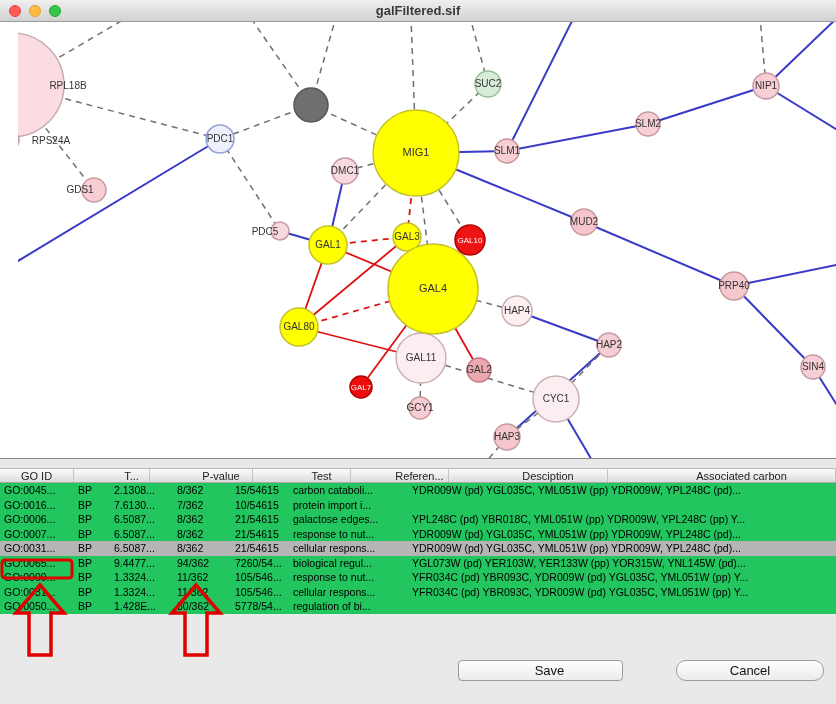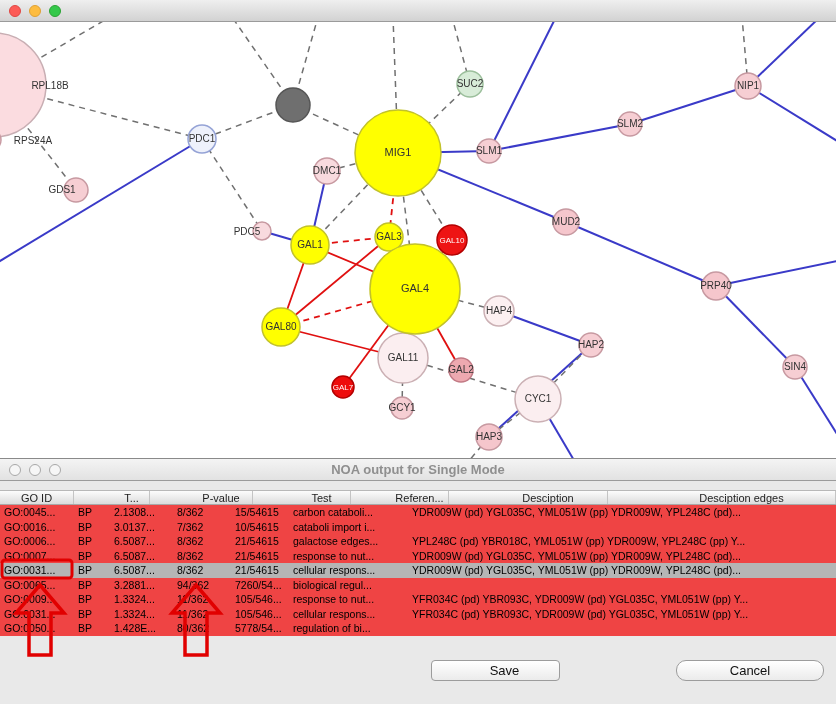--- a/index.html
+++ b/index.html
@@ -22,70 +22,71 @@
   .light { width:12px; height:12px; border-radius:50%; display:inline-block; }
   .light.red    { background:#fc5b57; border:1px solid #df4744; }
   .light.yellow { background:#fdbc40; border:1px solid #dfa134; }
   .light.green  { background:#34c84a; border:1px solid #2aa334; }
   .light.dim    { background:#f6f6f6; border:1px solid #a8a8a8; }
   .title { flex:1; text-align:center; font-size:13px; font-weight:bold; color:#3a3a3a; }
   .titlebar.inactive .title { color:#8f8f8f; }
 
   
   .window-top { position:absolute; left:0; top:0; width:836px; height:458px; background:#fff; }
-  .net-canvas { position:relative; width:836px; height:436px; background:#ffffff; overflow:hidden; }
+  .net-canvas { position:relative; width:836px; height:436px; background:#ffffff; overflow:hidden;padding-left:18px; }
 
   
   .window-bottom {
     position:absolute; left:0; top:458px; width:836px; height:246px;
     background:#e9e9e9; border-top:1px solid #8a8a8a;
   }
   .noa-table { margin-top:9px; width:836px; background:#fff; font-size:10.5px; }
   .thead, .tr {
     display:grid;
     grid-template-columns:74px 36px 63px 58px 58px 119px minmax(0,1fr);
   }
   .thead {
     height:15px; line-height:14px;
     background:linear-gradient(#fcfcfc,#dcdcdc);
     border-top:1px solid #b8b8b8; border-bottom:1px solid #a8a8a8;gap:40px;
   }
   .th {
     text-align:center; font-size:11px; color:#1d1d1d;
     border-right:1px solid #c4c4c4; overflow:hidden; white-space:nowrap;
   }
-  .tr { height:14.5px; line-height:14.5px; background:#ef4444; }
+  .tr { height:14.5px; line-height:14.5px; background:#22c55e; }
   .tr.selected { background:#b5b5b5; }
   .td {
     padding-left:4px; overflow:hidden; white-space:nowrap; color:#000;
   }
   
   .mac-btn {
     position:absolute; height:21px; top:660px;
     background:linear-gradient(#ffffff,#ebebeb);
     border:1px solid #9c9c9c; border-radius:4px;
     font-family:"Liberation Sans", sans-serif;
     font-size:13px; color:#111; text-align:center;
   }
-  .btn-save { left:431px; width:129px;padding-left:18px; }
+  .btn-save { left:458px; width:165px;padding-left:18px; }
   .btn-cancel { left:676px; width:148px;border-radius:10px; }
 
   
   .overlay { position:absolute; left:0; top:0; z-index:50; pointer-events:none; }
 </style>
 </head>
 <body>
 
 <div class="window-top">
   <div class="titlebar">
     <div class="traffic">
       <span class="light red"></span>
       <span class="light yellow"></span>
       <span class="light green"></span>
     </div>
+    <div class="title">galFiltered.sif</div>
   </div>
   <div class="net-canvas">
     <svg id="net" width="836" height="436">
         <line x1="-6" y1="63" x2="110" y2="-5" stroke="#707070" stroke-width="1.5" stroke-dasharray="6 5"></line>
         <line x1="-6" y1="63" x2="202" y2="117" stroke="#707070" stroke-width="1.5" stroke-dasharray="6 5"></line>
         <line x1="-6" y1="63" x2="76" y2="168" stroke="#707070" stroke-width="1.5" stroke-dasharray="6 5"></line>
         <line x1="-6" y1="63" x2="-10" y2="118" stroke="#707070" stroke-width="1.5" stroke-dasharray="6 5"></line>
         <line x1="-10" y1="118" x2="-15" y2="150" stroke="#3a3ac8" stroke-width="2"></line>
         <line x1="202" y1="117" x2="-10" y2="245" stroke="#3a3ac8" stroke-width="2"></line>
         <line x1="202" y1="117" x2="262" y2="209" stroke="#707070" stroke-width="1.5" stroke-dasharray="6 5"></line>
@@ -187,56 +188,48 @@
         <text x="461" y="351" text-anchor="middle" font-size="10" fill="#333333" font-family="&quot;Liberation Sans&quot;, sans-serif">GAL2</text>
         <text x="343" y="368" text-anchor="middle" font-size="8" fill="#ffffff" font-family="&quot;Liberation Sans&quot;, sans-serif">GAL7</text>
         <text x="402" y="389" text-anchor="middle" font-size="10" fill="#333333" font-family="&quot;Liberation Sans&quot;, sans-serif">GCY1</text>
         <text x="538" y="380" text-anchor="middle" font-size="10" fill="#333333" font-family="&quot;Liberation Sans&quot;, sans-serif">CYC1</text>
         <text x="489" y="418" text-anchor="middle" font-size="10" fill="#333333" font-family="&quot;Liberation Sans&quot;, sans-serif">HAP3</text>
       </svg>
   </div>
 </div>
 
 <div class="window-bottom">
-  <div class="titlebar inactive">
-    <div class="traffic">
-      <span class="light dim"></span>
-      <span class="light dim"></span>
-      <span class="light dim"></span>
-    </div>
-    <div class="title">NOA output for Single Mode</div>
-  </div>
 
   <div class="noa-table">
     <div class="thead" id="thead">
         <div class="th">GO ID</div>
         <div class="th">T...</div>
         <div class="th">P-value</div>
         <div class="th">Test</div>
         <div class="th">Referen...</div>
         <div class="th">Desciption</div>
-        <div class="th">Desciption edges</div>
+        <div class="th">Associated carbon</div>
       </div>
     <div id="tbody">
         <div class="tr">
           <div class="td">GO:0045...</div>
           <div class="td">BP</div>
           <div class="td">2.1308...</div>
           <div class="td">8/362</div>
           <div class="td">15/54615</div>
           <div class="td">carbon cataboli...</div>
           <div class="td">YDR009W (pd) YGL035C, YML051W (pp) YDR009W, YPL248C (pd)...</div>
         </div>
         <div class="tr">
           <div class="td">GO:0016...</div>
           <div class="td">BP</div>
-          <div class="td">3.0137...</div>
+          <div class="td">7.6130...</div>
           <div class="td">7/362</div>
           <div class="td">10/54615</div>
-          <div class="td">cataboli import i...</div>
+          <div class="td">protein import i...</div>
         </div>
         <div class="tr">
           <div class="td">GO:0006...</div>
           <div class="td">BP</div>
           <div class="td">6.5087...</div>
           <div class="td">8/362</div>
           <div class="td">21/54615</div>
           <div class="td">galactose edges...</div>
           <div class="td">YPL248C (pd) YBR018C, YML051W (pp) YDR009W, YPL248C (pp) Y...</div>
         </div>
@@ -254,24 +247,25 @@
           <div class="td">BP</div>
           <div class="td">6.5087...</div>
           <div class="td">8/362</div>
           <div class="td">21/54615</div>
           <div class="td">cellular respons...</div>
           <div class="td">YDR009W (pd) YGL035C, YML051W (pp) YDR009W, YPL248C (pd)...</div>
         </div>
         <div class="tr">
           <div class="td">GO:0065...</div>
           <div class="td">BP</div>
-          <div class="td">3.2881...</div>
+          <div class="td">9.4477...</div>
           <div class="td">94/362</div>
           <div class="td">7260/54...</div>
           <div class="td">biological regul...</div>
+          <div class="td">YGL073W (pd) YER103W, YER133W (pp) YOR315W, YNL145W (pd)...</div>
         </div>
         <div class="tr">
           <div class="td">GO:0009...</div>
           <div class="td">BP</div>
           <div class="td">1.3324...</div>
           <div class="td">11/362</div>
           <div class="td">105/546...</div>
           <div class="td">response to nut...</div>
           <div class="td">YFR034C (pd) YBR093C, YDR009W (pd) YGL035C, YML051W (pp) Y...</div>
         </div>

